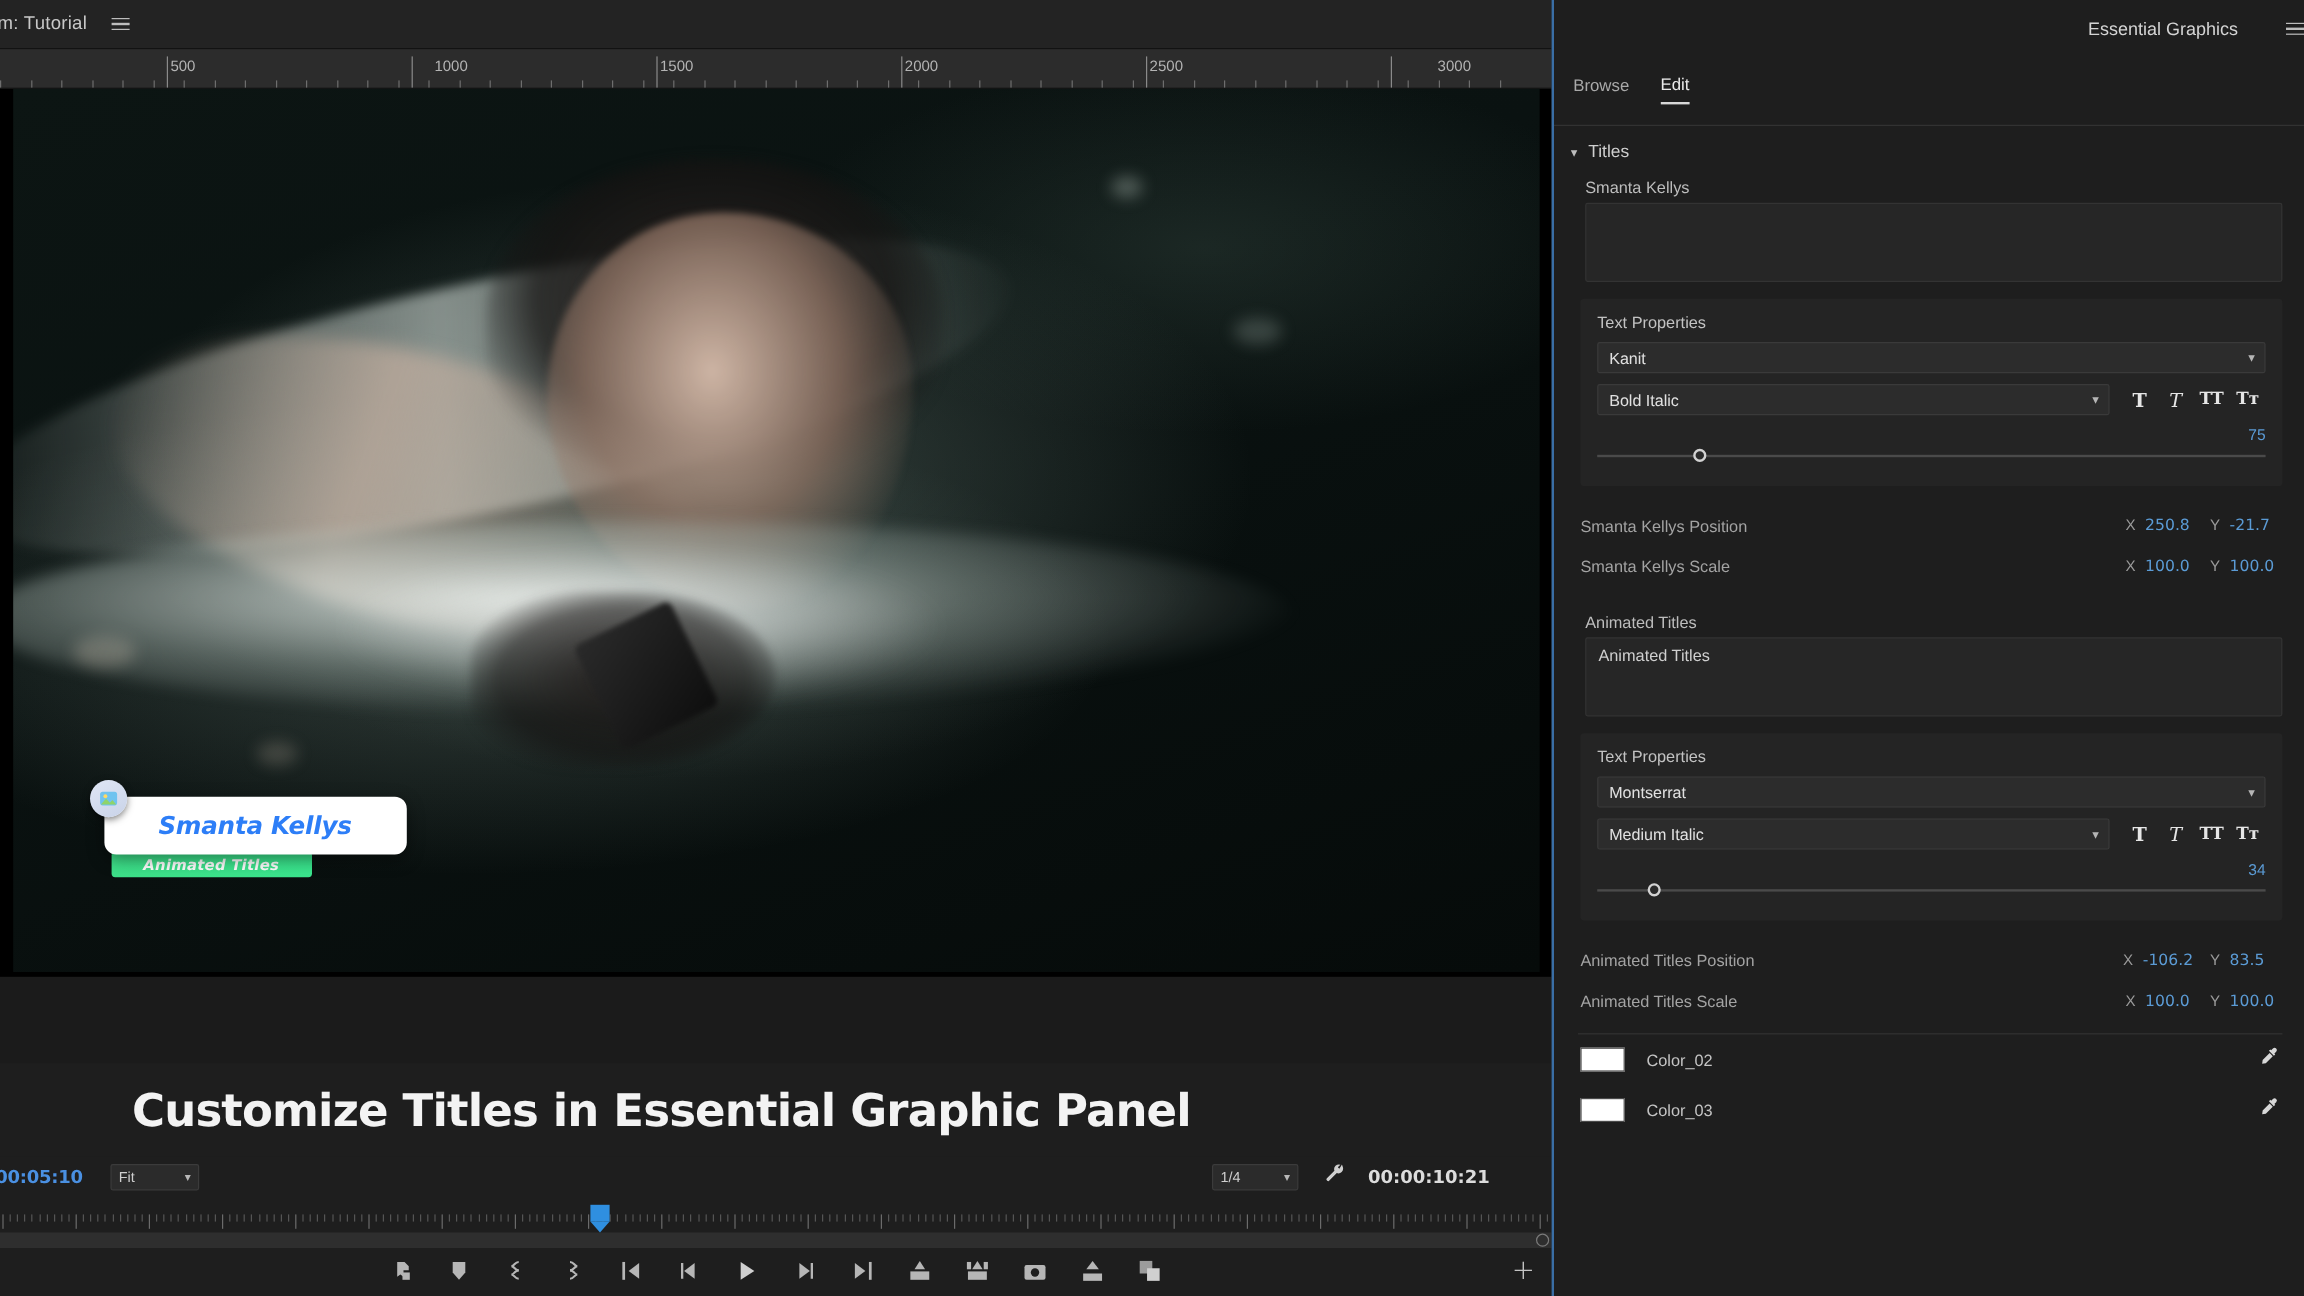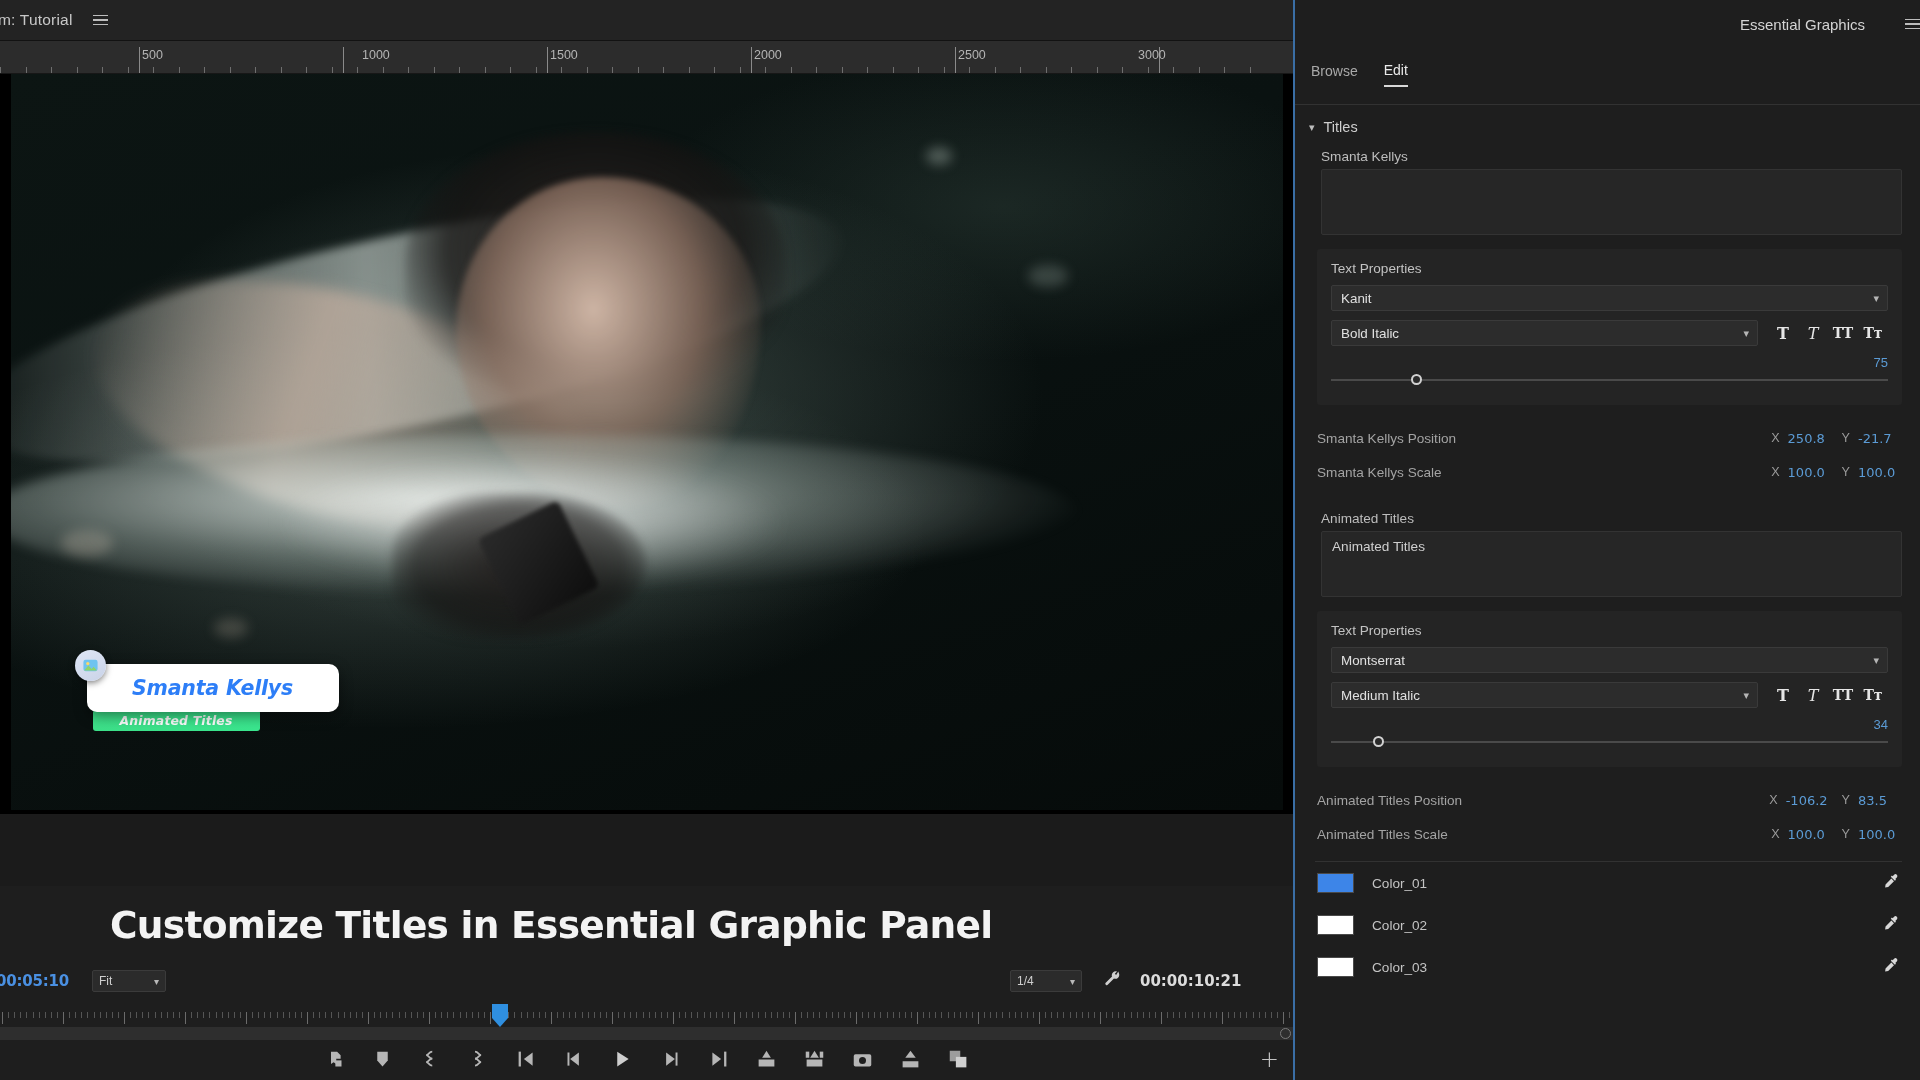--- a/index.html
+++ b/index.html
@@ -297,21 +297,21 @@
           <i class="tick major" style="left: 955px; bottom: 0px; height: 26px;"></i>
           <i class="tick major" style="left: 1159px; bottom: 0px; height: 26px;"></i>
           <i class="tick major" style="left: 1363px; bottom: 0px; height: 26px;"></i>
         </div>
       <div id="ruler-labels">
           <span class="lab" style="left: 142px;">500</span>
           <span class="lab" style="left: 346px; margin-left: 16px;">1000</span>
           <span class="lab" style="left: 550px;">1500</span>
           <span class="lab" style="left: 754px;">2000</span>
           <span class="lab" style="left: 958px;">2500</span>
-          <span class="lab" style="left: 1138px;">3000</span>
+          <span class="lab" style="left: 1198px;">3000</span>
           <span class="lab" style="left: 1366px;">3500</span>
         </div>
     </div>
 
     <div class="video-wrap">
       <div class="video">
         <div class="scene-bokeh" style="left:72%;top:10%;width:26px;height:18px;background:rgba(186,200,192,.35);"></div>
         <div class="scene-bokeh" style="left:80%;top:26%;width:40px;height:22px;background:rgba(170,186,178,.25);"></div>
         <div class="scene-bokeh" style="left:4%;top:62%;width:52px;height:26px;background:rgba(200,180,160,.30);"></div>
         <div class="scene-bokeh" style="left:16%;top:74%;width:34px;height:20px;background:rgba(190,175,158,.24);"></div>
@@ -842,27 +842,20 @@
         <span class="pv">
             <span class="ax">Y</span>
           <span class="num">100.0</span>
           </span>
       </span>
     </div>
 
     <div class="eg-sep" style="margin:10px 18px 0 20px"></div>
     <div id="color-list">
         <div class="colorrow">
-          <div class="swatch" style="background: rgb(61, 133, 232);"></div>
-          <span class="cname">Color_01</span>
-          <span class="eyed"><svg width="17" height="17" viewBox="0 0 24 24">
-              <path d="M19.5 2.5a2.7 2.7 0 0 0-3.8 0l-2.1 2.1-1-1-1.6 1.6 5.8 5.8L18.4 9.4l-1-1 2.1-2.1a2.7 2.7 0 0 0 0-3.8zM11.8 7.9 3.6 16.1 3 20.4l4.3-.6 8.2-8.2z" fill="#d8d8d8"></path>
-            </svg></span>
-        </div>
-        <div class="colorrow">
           <div class="swatch" style="background: rgb(255, 255, 255);"></div>
           <span class="cname">Color_02</span>
           <span class="eyed"><svg width="17" height="17" viewBox="0 0 24 24">
               <path d="M19.5 2.5a2.7 2.7 0 0 0-3.8 0l-2.1 2.1-1-1-1.6 1.6 5.8 5.8L18.4 9.4l-1-1 2.1-2.1a2.7 2.7 0 0 0 0-3.8zM11.8 7.9 3.6 16.1 3 20.4l4.3-.6 8.2-8.2z" fill="#d8d8d8"></path>
             </svg></span>
         </div>
         <div class="colorrow">
           <div class="swatch" style="background: rgb(255, 255, 255);"></div>
           <span class="cname">Color_03</span>
           <span class="eyed"><svg width="17" height="17" viewBox="0 0 24 24">

